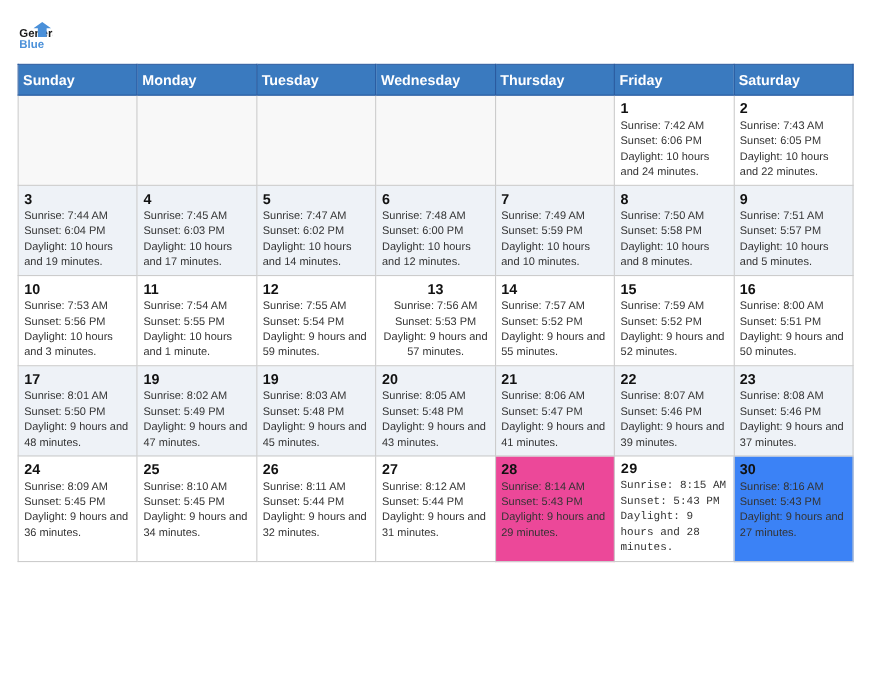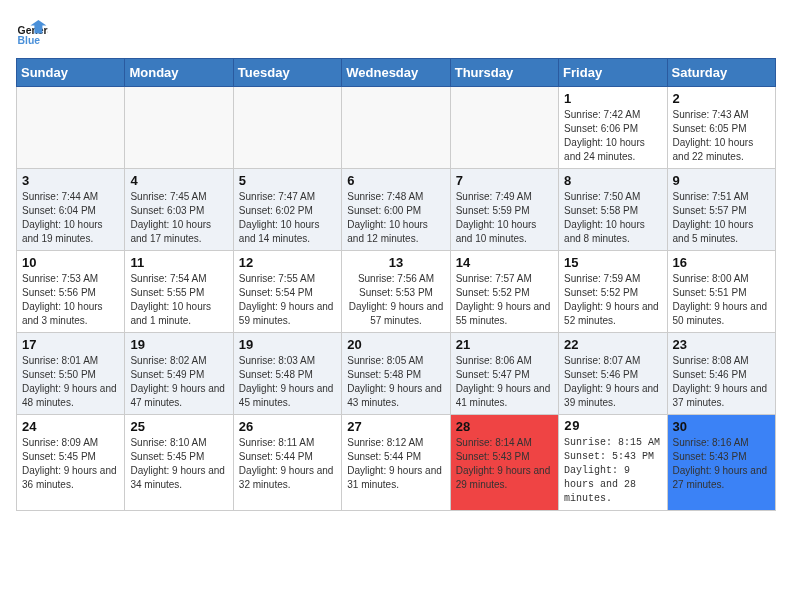--- a/index.html
+++ b/index.html
@@ -227,21 +227,21 @@
           <div class="day-info">Sunrise: 8:10 AM<br>Sunset: 5:45 PM<br>Daylight: 9 hours and 34 minutes.</div>
         </td>
         <td style="background: rgb(255, 255, 255);">
           <div class="day-num">26</div>
           <div class="day-info">Sunrise: 8:11 AM<br>Sunset: 5:44 PM<br>Daylight: 9 hours and 32 minutes.</div>
         </td>
         <td style="background: rgb(255, 255, 255);">
           <div class="day-num">27</div>
           <div class="day-info">Sunrise: 8:12 AM<br>Sunset: 5:44 PM<br>Daylight: 9 hours and 31 minutes.</div>
         </td>
-        <td style="background: #ef4444;">
+        <td style="background: #ec4899;">
           <div class="day-num">28</div>
           <div class="day-info">Sunrise: 8:14 AM<br>Sunset: 5:43 PM<br>Daylight: 9 hours and 29 minutes.</div>
         </td>
         <td style="background: rgb(255, 255, 255); font-family: Liberation Mono, monospace;">
           <div class="day-num">29</div>
           <div class="day-info">Sunrise: 8:15 AM<br>Sunset: 5:43 PM<br>Daylight: 9 hours and 28 minutes.</div>
         </td>
         <td style="background: #3b82f6;">
           <div class="day-num">30</div>
           <div class="day-info">Sunrise: 8:16 AM<br>Sunset: 5:43 PM<br>Daylight: 9 hours and 27 minutes.</div>

